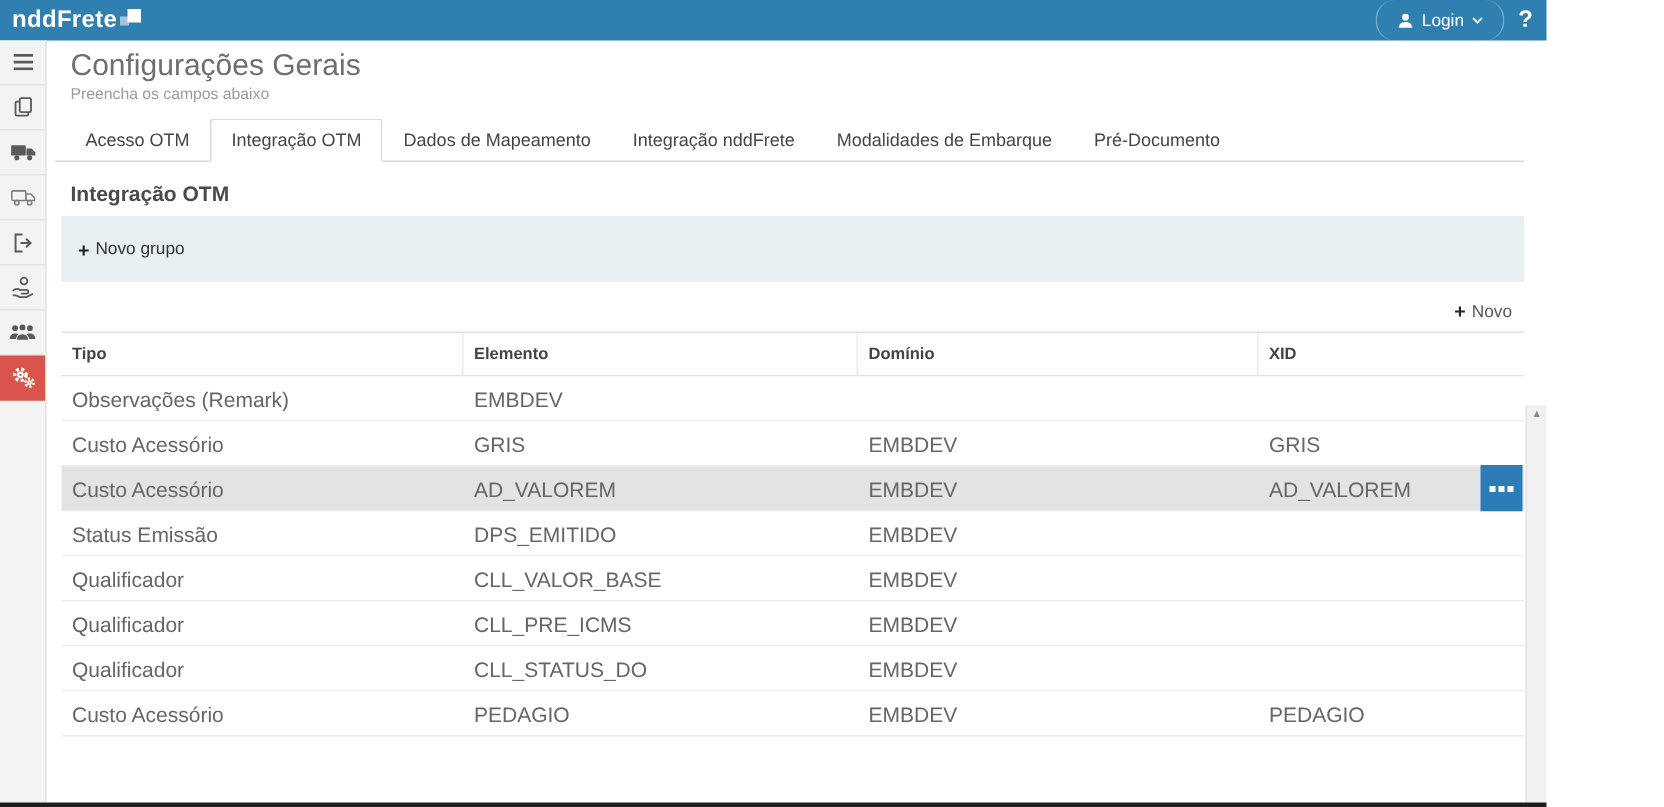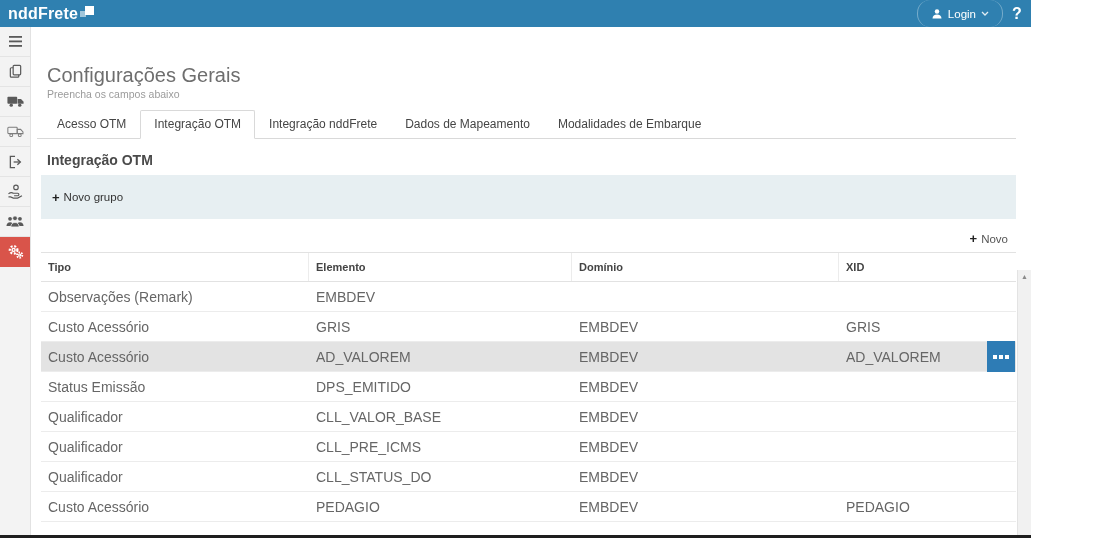--- a/index.html
+++ b/index.html
@@ -21,21 +21,21 @@
     font-weight:700; font-size:16px; cursor:pointer; }
 
   
   .body { display:flex; height:508px; }
   .sidebar { width:31px; background:#f3f3f3; border-right:1px solid #e2e2e2; flex:none; }
   .side-item { height:30px; border-bottom:1px solid #e4e4e4; display:flex; align-items:center; justify-content:center; cursor:pointer; }
   .side-item.active { background:#d9544a; border-bottom-color:#d9544a; }
   .side-item svg { display:block; }
 
   
-  main { flex:1; min-width:0; padding:15px 15px 0 6px; position:relative;margin-top:16px; }
+  main { flex:1; min-width:0; padding:0 15px 0 6px; position:relative; }
   .page-title { margin:5px 0 0 10px; font-size:20px; font-weight:400; color:#6e6e6e; line-height:24px; }
   .page-subtitle { margin:1px 0 0 10px; font-size:10.5px; color:#9b9b9b; }
 
   .tabs { display:flex; margin-top:10px; border-bottom:1px solid #d9d9d9; padding-left:6px; }
   .tab { padding:6px 13px 7px; font-size:12px; color:#454545; margin-bottom:-1px;
     border:1px solid transparent; border-radius:2px 2px 0 0; cursor:pointer; white-space:nowrap; }
   .tab.active { background:#fff; border-color:#d9d9d9 #d9d9d9 #fff #d9d9d9; }
 
   .section-title { margin:13px 0 7px 10px; font-size:14px; font-weight:700; color:#4a4a4a; }
 
@@ -169,23 +169,24 @@
       </div>
     </nav>
 
     <main>
       <h1 class="page-title">Configurações Gerais</h1>
       <div class="page-subtitle">Preencha os campos abaixo</div>
 
       <div class="tabs">
         <div class="tab">Acesso OTM</div>
         <div class="tab active">Integração OTM</div>
+        <div class="tab">Dados de Mapeamento</div>
         <div class="tab">Integração nddFrete</div>
-        <div class="tab">Dados de Mapeamento</div>
         <div class="tab">Modalidades de Embarque</div>
+        <div class="tab">Pré-Documento</div>
       </div>
 
       <h2 class="section-title">Integração OTM</h2>
 
       <div class="filters">
         <div class="filters-body">
           <span class="new-group">
             <span class="plus">+</span>
             <span>Novo grupo</span>
           </span>

